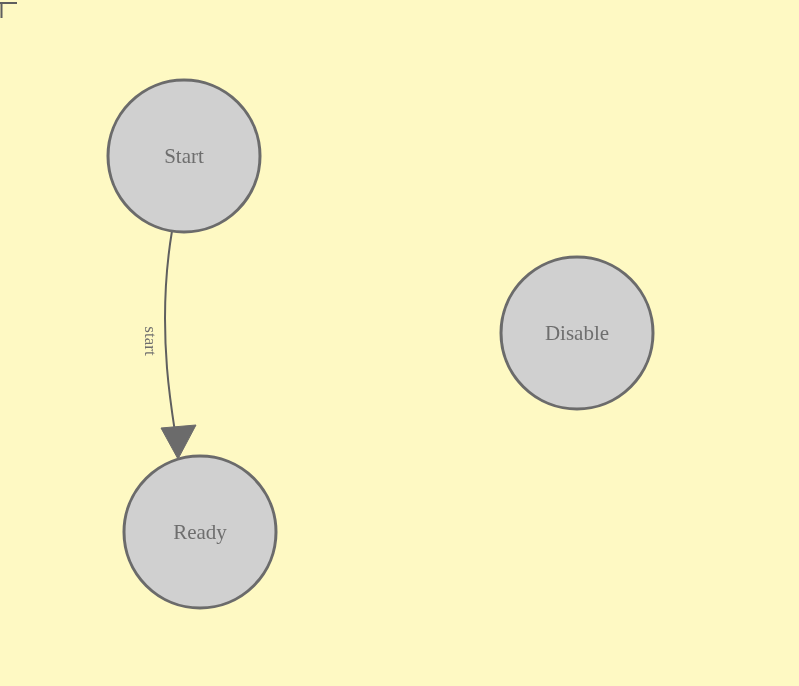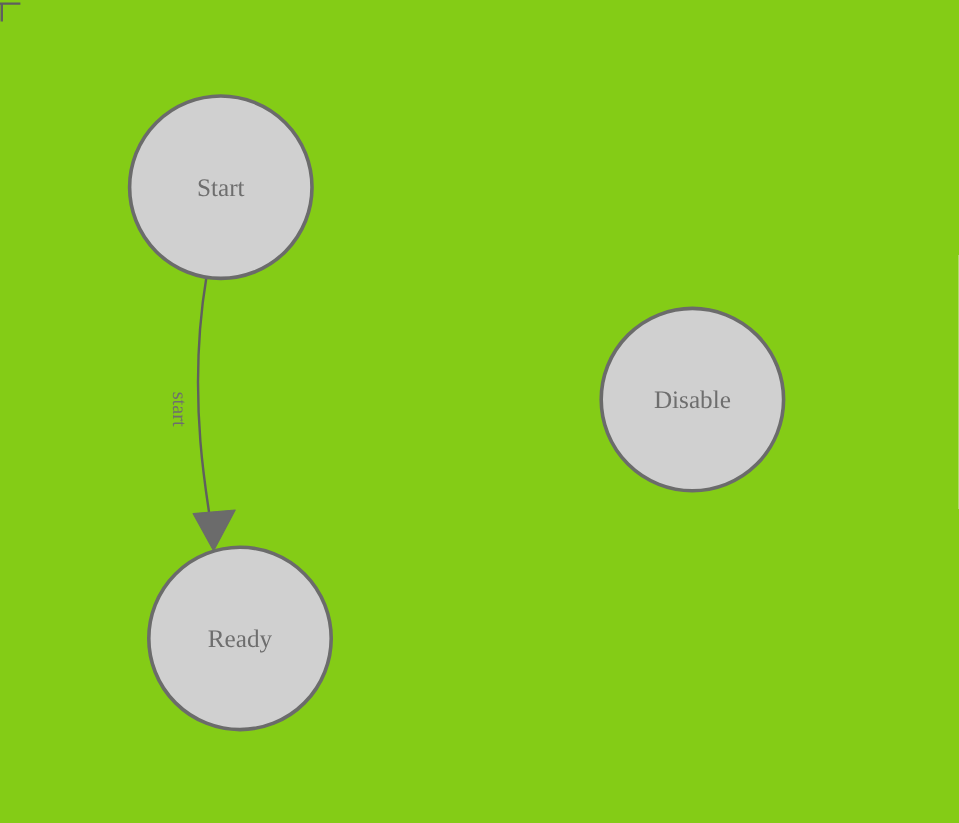--- a/index.html
+++ b/index.html
@@ -39,21 +39,21 @@
     font-size: 17px;
     fill: #6e6e6e;
     text-anchor: middle;
     dominant-baseline: central;
     user-select: none;
   }
 </style>
 </head>
 <body>
 
-<div id="canvas" style="width: 799px; height: 686px; background: #84cc16;">
+<div id="canvas" style="width: 799px; height: 686px; background: #fef9c3;">
   <svg id="diagram-svg" viewBox="0 0 799 686" xmlns="http://www.w3.org/2000/svg" style="width: 799px; height: 686px;">
 
     <path id="corner-mark-path" fill="none" stroke="#5f5f5f" stroke-width="2" d="M 0,3 L 17,3 M 1.5,3 L 1.5,18"></path>
 
     <g>
       <path id="edge-0-path" fill="none" stroke="#5f5f5f" stroke-width="2" stroke-linecap="round" d="M 172,231 C 163,285 164,330 167,368 C 170,405 175,430 178,452"></path>
       <polygon id="edge-0-arrow" fill="#6b6b6b" stroke="#6b6b6b" stroke-width="1" stroke-linejoin="round" points="161,428 196,425 178,459"></polygon>
       <text id="edge-0-label" class="edge-label" x="150" y="341" fill="#6e6e6e" transform="rotate(90 150 341)">start</text>
     </g>
 

